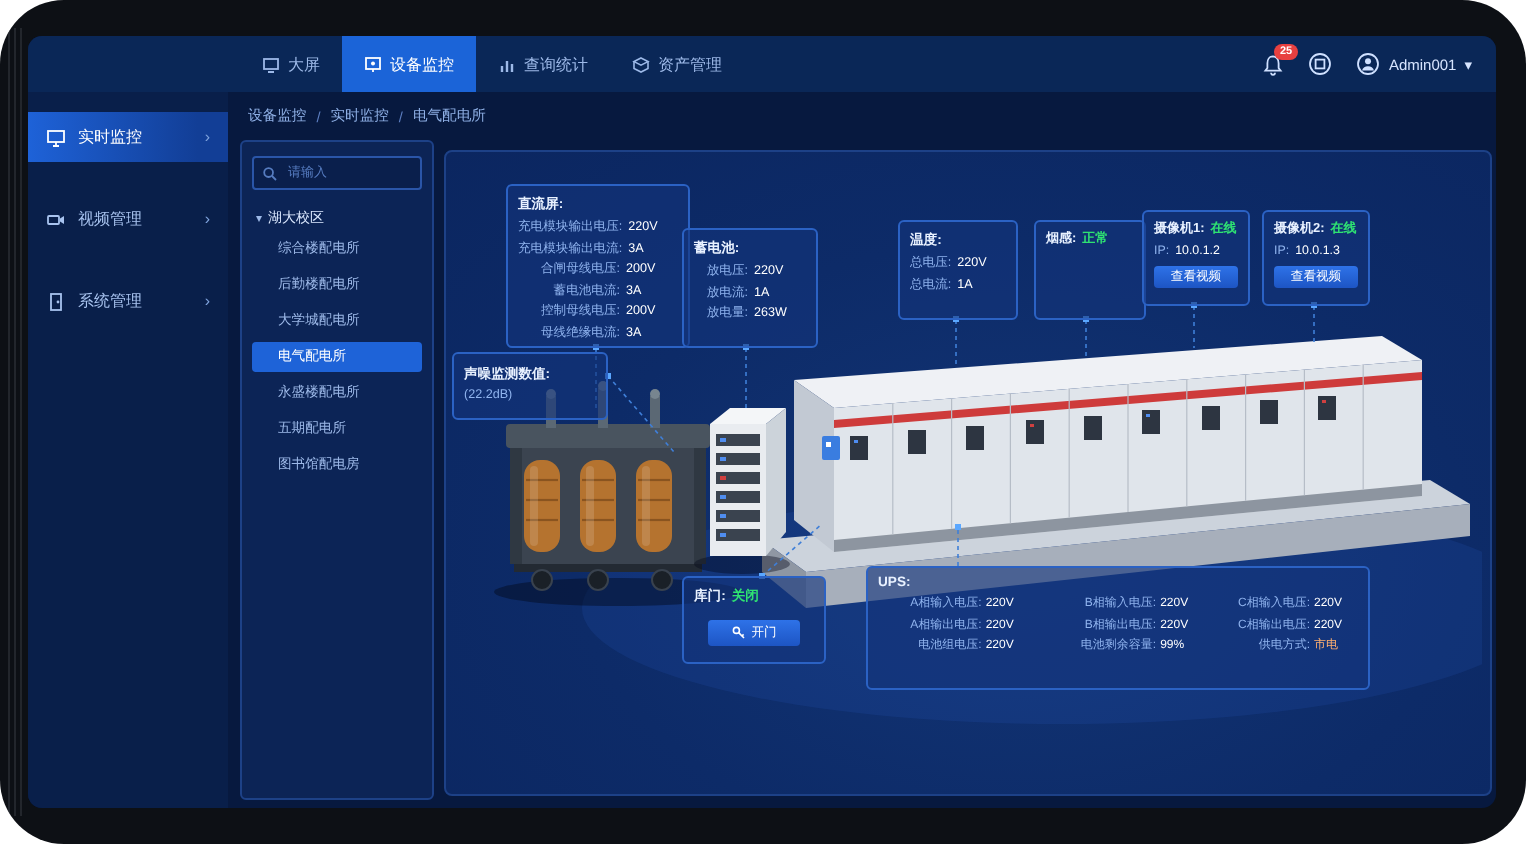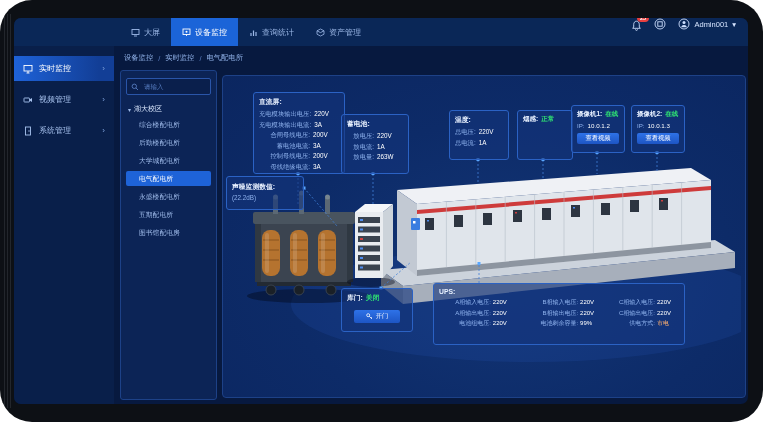--- a/index.html
+++ b/index.html
@@ -9,30 +9,30 @@
     background:repeating-linear-gradient(90deg,#34383f 0 1px,transparent 1px 3px);opacity:.55;}
   .app{position:absolute;left:14px;top:18px;width:734px;height:386px;background:#07193f;
     border-radius:7px;overflow:hidden;}
 
   
   .navbar{position:absolute;left:0;top:0;right:0;height:28px;background:#0a2757;}
   .tabs{position:absolute;left:106px;top:0;height:28px;display:flex;}
   .tab{display:flex;align-items:center;gap:4px;padding:0 11px;font-size:8px;color:#9db9e8;cursor:pointer;}
   .tab.active{background:#1b64d8;color:#ffffff;}
   .tico{width:9px;height:9px;flex:0 0 auto;}
-  .nav-right{position:absolute;right:12px;top:0;height:20px;display:flex;align-items:flex-start;gap:12px;color:#cfe0ff;}
+  .nav-right{position:absolute;right:12px;top:0;height:20px;display:flex;align-items:flex-end;gap:12px;color:#cfe0ff;}
   .bell-wrap{position:relative;width:11px;height:12px;}
   .badge{position:absolute;top:-4px;left:6px;background:#e84040;color:#fff;font-size:5.5px;
     border-radius:5px;padding:0 2.5px;line-height:8px;font-weight:bold;}
   .user{display:flex;align-items:center;gap:4px;font-size:7.5px;color:#d7e5ff;}
 
   
   .sidebar{position:absolute;left:0;top:28px;width:100px;bottom:0;background:#091f4a;}
   .side-item{height:25px;display:flex;align-items:center;gap:6px;padding:0 9px;color:#a8c3ef;
-    font-size:8px;margin-top:6px;cursor:pointer;}
+    font-size:8px;margin-top:16px;cursor:pointer;}
   .side-item.active{background:linear-gradient(90deg,#1e62d8 0%,#123e96 85%);color:#ffffff;margin-top:10px;}
   .side-item .chev{margin-left:auto;font-size:8px;color:#7fa3dd;}
   .sico{width:10px;height:10px;flex:0 0 auto;}
 
   
   .breadcrumb{position:absolute;left:110px;top:33px;height:14px;display:flex;gap:5px;align-items:center;
     font-size:7.3px;color:#8fb0e6;}
   .breadcrumb .sep{color:#5d7fc2;}
 
   

